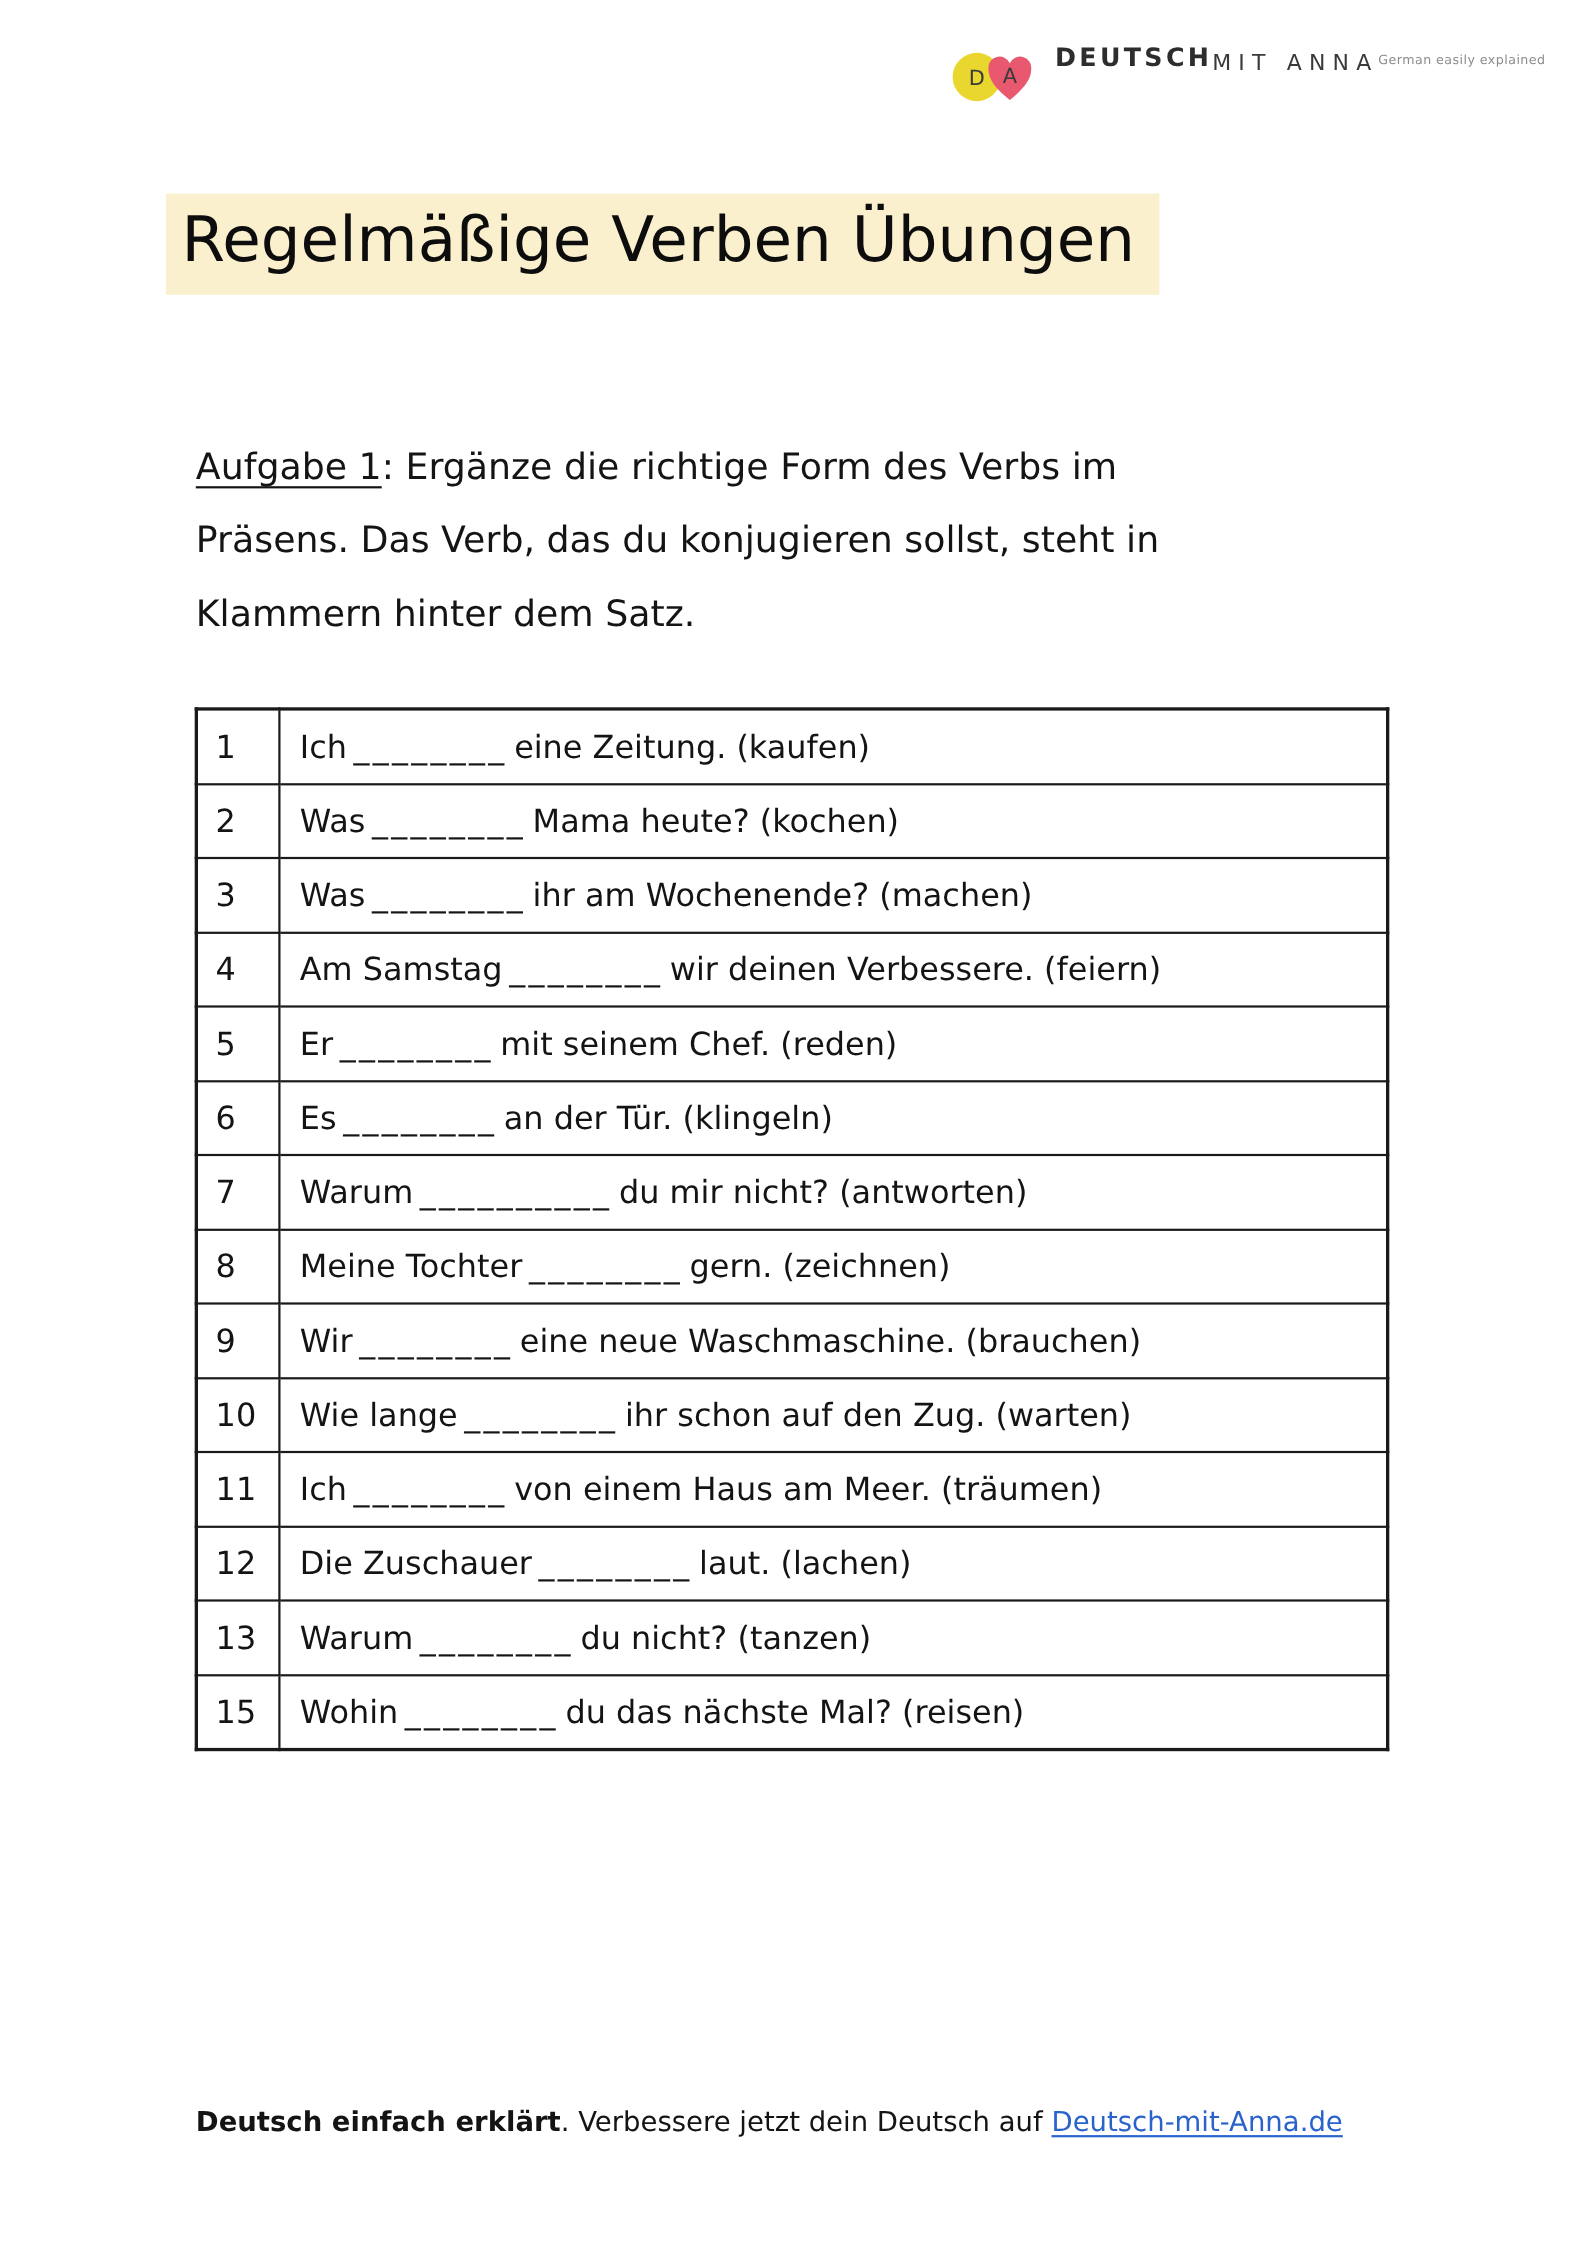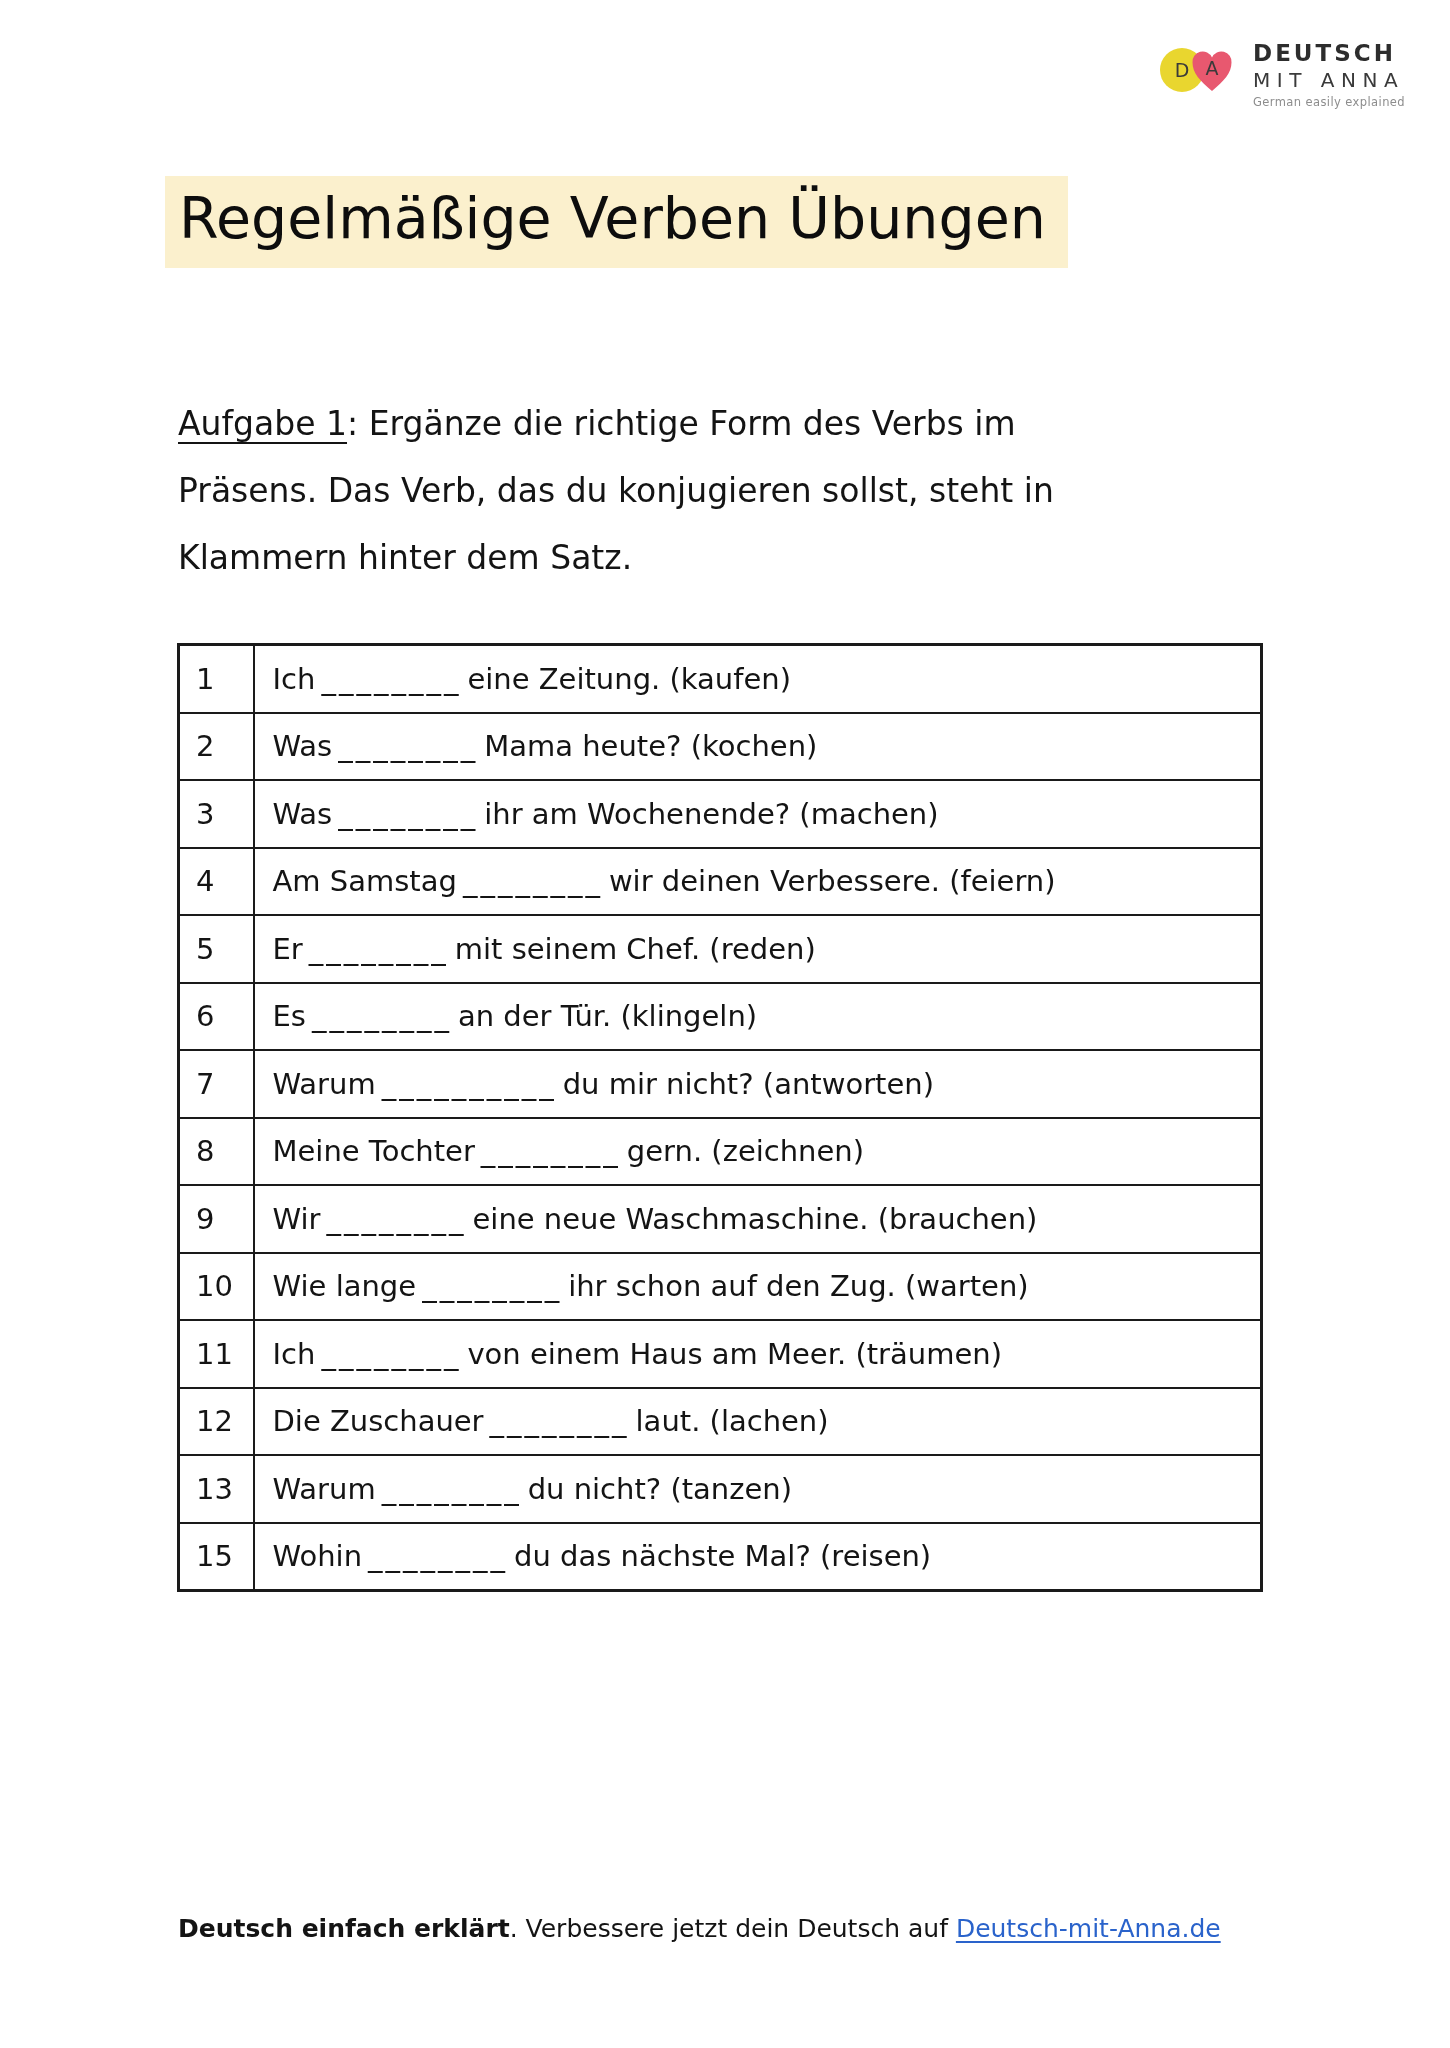--- a/index.html
+++ b/index.html
@@ -4,27 +4,27 @@
 <style>
   html,body{margin:0;padding:0;}
   body{
     width:1450px;height:2048px;position:relative;background:#ffffff;
     font-family:"DejaVu Sans",sans-serif;color:#141414;overflow:hidden;
   }
 
   
   .logo{position:absolute;top:42px;right:45px;display:flex;align-items:flex-start;gap:12px;}
   .logo-mark{width:82px;height:54px;flex:0 0 auto;}
-  .logo-text{display:flex;flex-direction:column;line-height:1;}
+  .logo-text{display:flex;flex-direction:row;line-height:1;}
   .logo-name1{font-size:23px;font-weight:bold;letter-spacing:3px;color:#2d2d2d;}
   .logo-name2{font-size:20px;font-weight:normal;letter-spacing:6.5px;color:#3a3a3a;margin-top:5px;}
   .logo-tagline{font-size:11.5px;color:#8d8d8d;margin-top:7px;letter-spacing:0.4px;}
 
   
-  .title-wrap{position:absolute;left:165px;top:176px;}
+  .title-wrap{position:absolute;left:151px;top:176px;}
   .title{
     display:inline-block;background:var(--hl,#FBF0CD);
     font-size:57px;line-height:1.3;color:#0d0d0d;font-weight:normal;
     padding:5px 22px 13px 14px;margin:0;white-space:nowrap;
   }
 
   
   .instructions{position:absolute;left:178px;top:390px;width:1100px;}
   .iline{margin:0;font-size:33px;line-height:67px;color:#141414;}
   .task-label{text-decoration:underline;text-decoration-thickness:2px;text-underline-offset:7px;}

